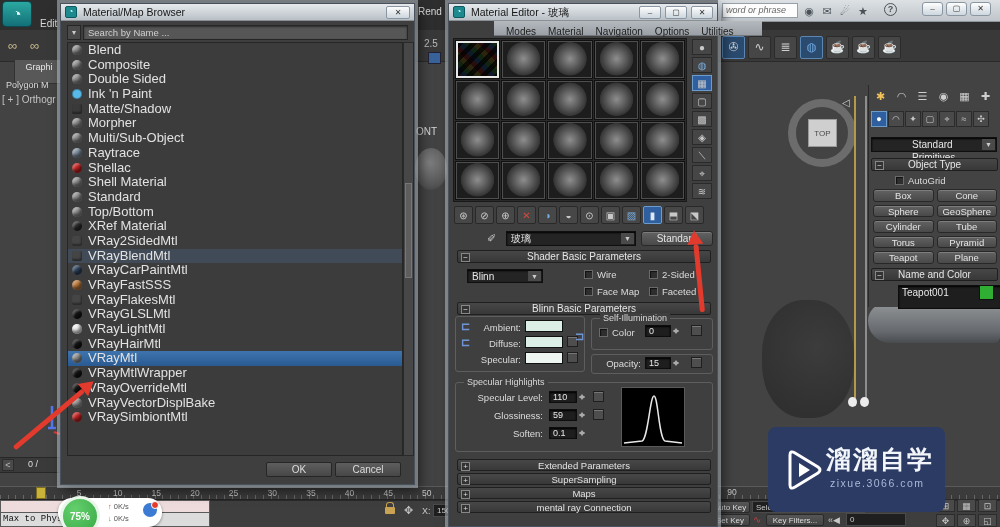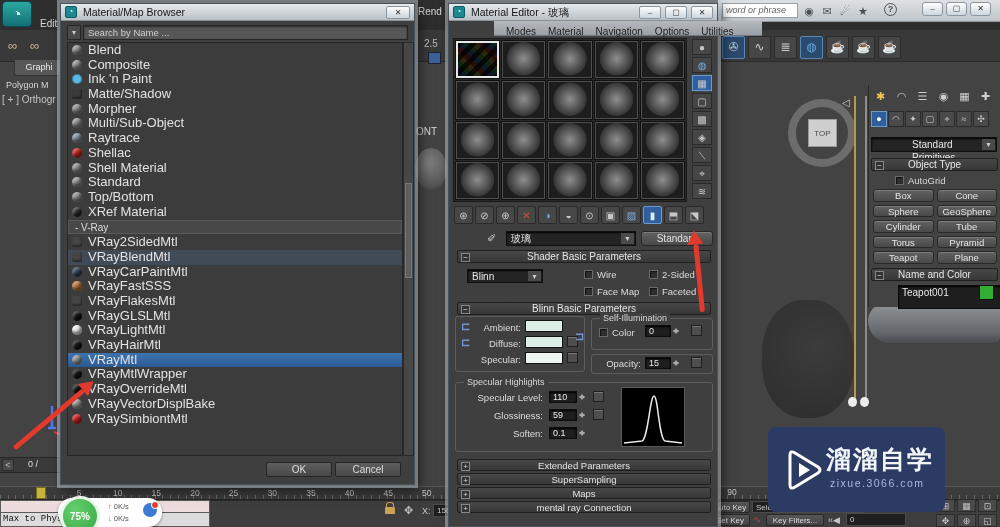--- a/index.html
+++ b/index.html
@@ -24,21 +24,21 @@
     line-height:12px; z-index:2; }
   .toolstrip { left:0; top:30px; width:1000px; height:32px; background:#393939;
     border-bottom:1px solid #2a2a2a; }
   .tb-ico { top:36px; width:23px; height:23px; background:#464646; border:1px solid #2b2b2b;
     border-radius:2px; color:#cfcfcf; text-align:center; line-height:21px; font-size:12px; }
   .tb-ico.active { background:#2a4a6e; border-color:#5a86b4; }
   .tb-ico.blue { color:#6fa8e0; }
 
   
   .vp-label { color:#d8d8d8; font-size:9px; white-space:nowrap; }
-  .graphite { left:14px; top:60px; width:50px; height:16px; background:#585858;
+  .graphite { left:14px; top:60px; width:50px; height:24px; background:#585858;
     border:1px solid #333; border-top:none; border-radius:0 0 3px 3px; color:#e8e8e8;
     font-size:9px; text-align:center; line-height:14px; overflow:hidden; }
   .viewcube-ring { left:788px; top:99px; width:68px; height:68px; border-radius:50%;
     border:8px solid rgba(150,150,152,.5); }
   .viewcube-face { left:808px; top:119px; width:29px; height:28px; background:#cfcfcf;
     border:1px solid #9a9a9a; color:#4a4a4a; font-size:8px; text-align:center; line-height:27px; }
   .vline-y { left:854px; top:96px; width:2px; height:310px; background:#b49a48; }
   .vline-g { left:865px; top:96px; width:2px; height:310px; background:#8d8d8d; }
   .vdot { width:9px; height:10px; background:#ececec; border-radius:50%; top:397px; }
   .teapot-shadow { left:762px; top:300px; width:92px; height:118px; border-radius:45%;
@@ -379,20 +379,24 @@
       <div>
 
       <div class="brow">
           <span class="mico" style="background: rgb(143, 143, 143);"></span>
           <span>Blend</span>
         </div>
           <div class="brow">
           <span class="mico" style="background: rgb(143, 143, 143);"></span>
           <span>Composite</span>
         </div>
+          <div class="brow">
+          <span class="mico" style="background: rgb(143, 143, 143);"></span>
+          <span>Double Sided</span>
+        </div>
           <div class="brow flat">
           <span class="mico" style="background: rgb(88, 184, 232);"></span>
           <span>Ink 'n Paint</span>
         </div>
           <div class="brow sq">
           <span class="mico" style="background: rgb(58, 58, 58);"></span>
           <span>Matte/Shadow</span>
         </div>
           <div class="brow">
           <span class="mico" style="background: rgb(143, 143, 143);"></span>
@@ -420,21 +424,20 @@
         </div>
           <div class="brow">
           <span class="mico" style="background: rgb(143, 143, 143);"></span>
           <span>Top/Bottom</span>
         </div>
           <div class="brow">
           <span class="mico" style="background: rgb(44, 44, 44);"></span>
           <span>XRef Material</span>
         </div>
         </div>
-      <div class="vray-head">- V-Ray</div>
       <div>
 
       <div class="brow sq">
           <span class="mico" style="background: rgb(69, 69, 69);"></span>
           <span>VRay2SidedMtl</span>
         </div>
           <div class="brow hover sq">
           <span class="mico" style="background: rgb(69, 69, 69);"></span>
           <span>VRayBlendMtl</span>
         </div>

